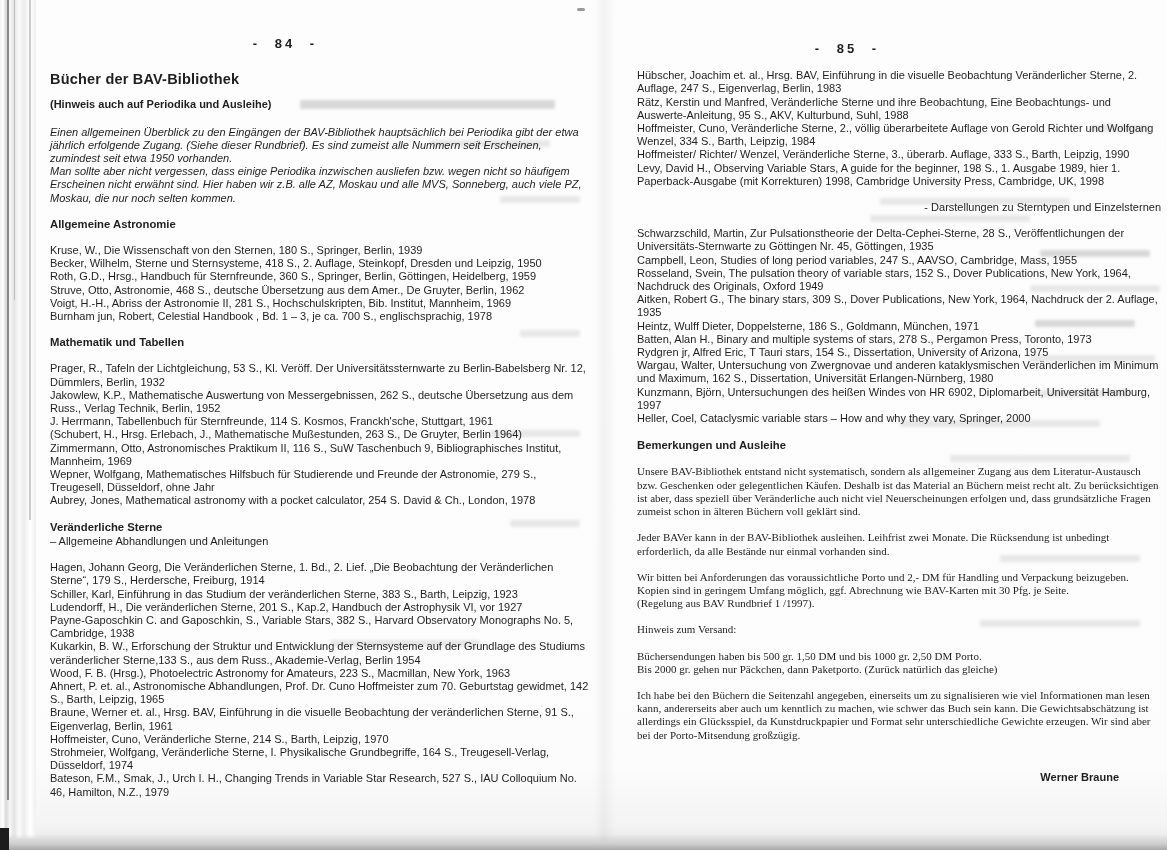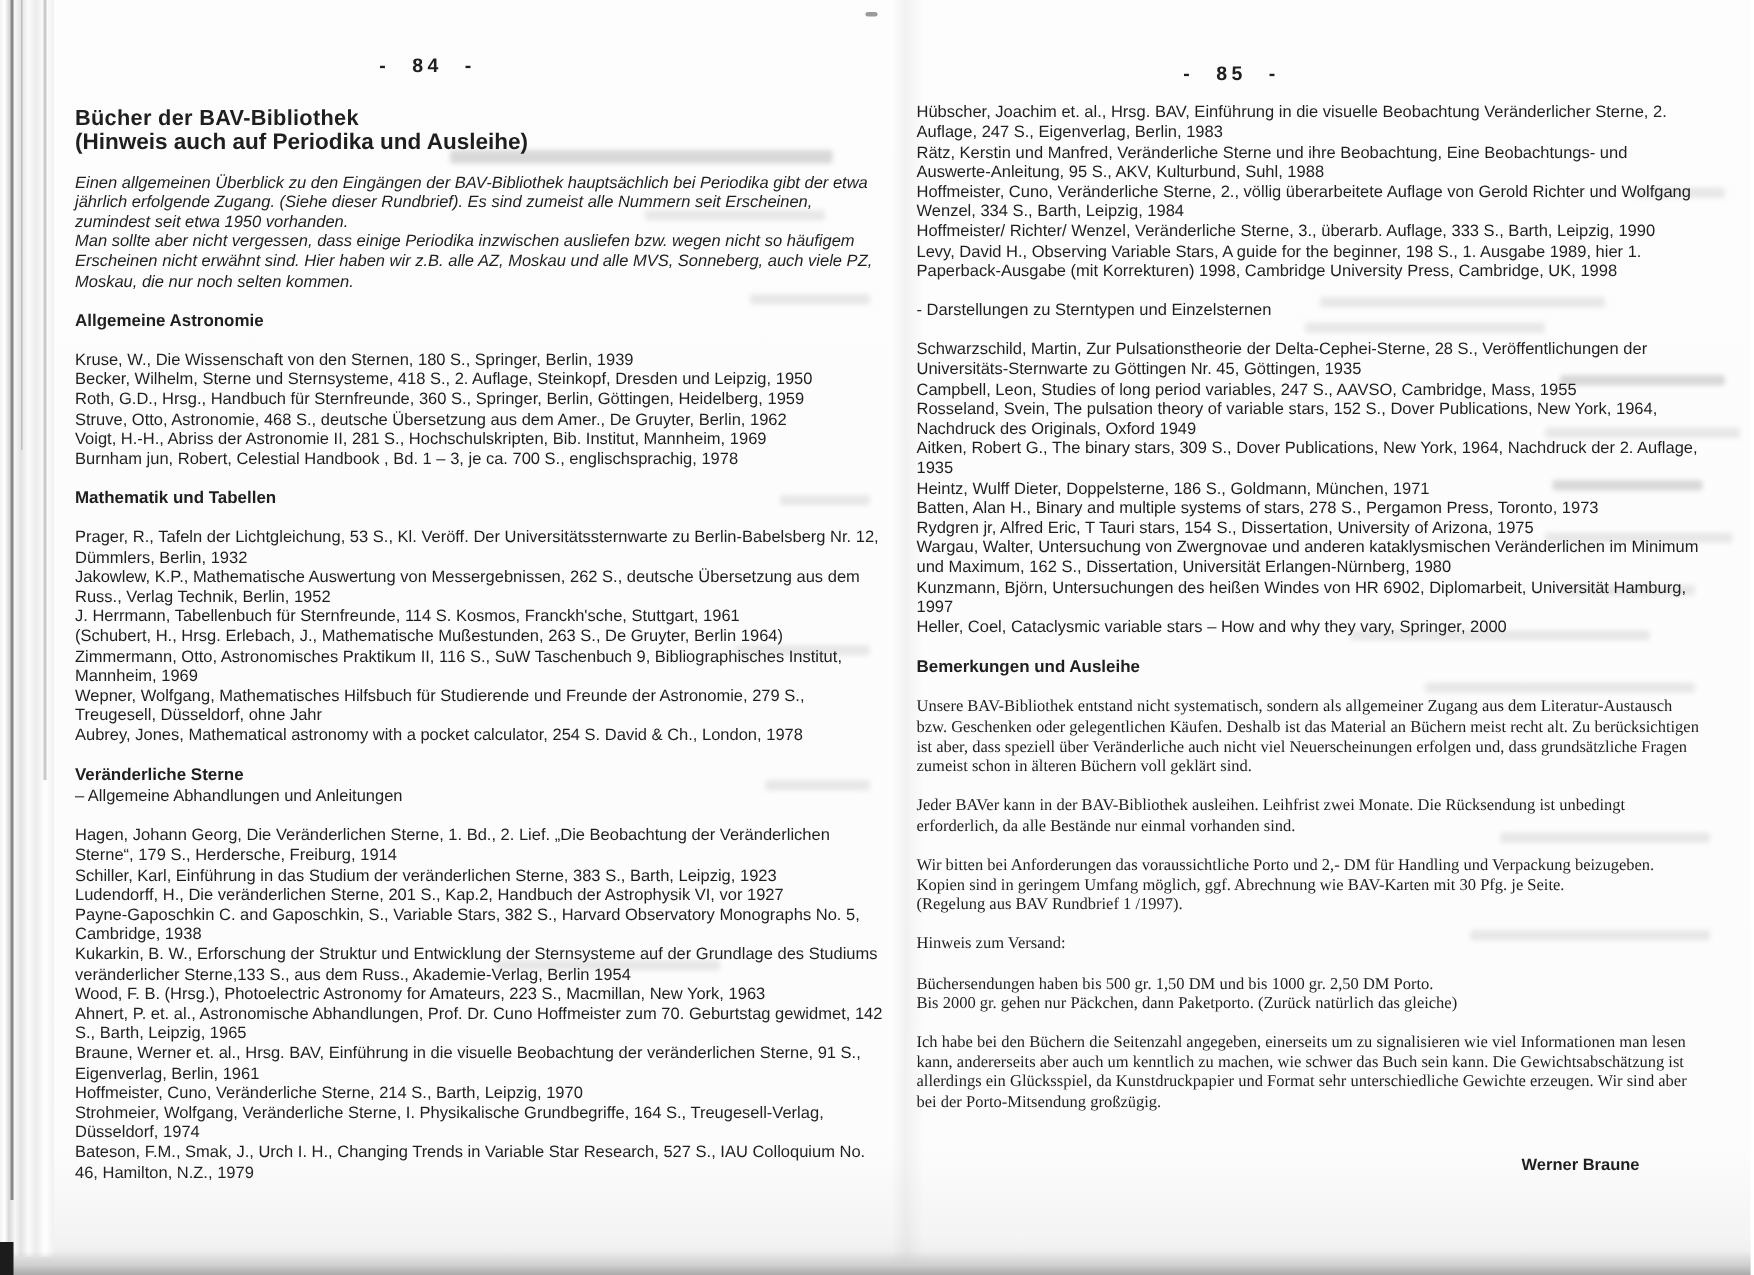--- a/index.html
+++ b/index.html
@@ -38,42 +38,42 @@
     background: linear-gradient(90deg, rgba(0,0,0,0) 0%, rgba(0,0,0,0.045) 45%, rgba(0,0,0,0) 100%);
   }
 
   
   .ghost { position: absolute; background: #c6c6c6; opacity: .38; filter: blur(1.6px); border-radius: 2px; height: 7px; }
   .ghost.dark { background: #b4b4b4; opacity: .5; }
 
   
   .page { position: absolute; top: 0; font-size: 11px; line-height: 13.2px; }
   .page-left  { left: 50px; width: 540px; }
-  .page-right { left: 611px; width: 524px; }
+  .page-right { left: 637px; width: 524px; }
 
   .page-number {
     font-weight: bold; font-size: 13px; letter-spacing: 3px; word-spacing: 8px;
     text-align: center;
   }
   .page-left .page-number { margin: 37px 0 0 0; width: 470px; }
   .page-right .page-number { margin: 42px 0 0 0; width: 420px; }
 
   .doc-title { font-weight: bold; font-size: 14.5px; margin-top: 23px; letter-spacing: .2px; }
-  .doc-subtitle { font-weight: bold; font-size: 15px; margin-top: 2px; }
+  .doc-subtitle { font-weight: bold; font-size: 11px; margin-top: 12px; }
 
   .intro { font-style: italic; margin-top: 14px; }
   .intro p { margin: 0; }
 
   .section { margin-top: 13px; }
   .section-heading { font-weight: bold; font-size: 11.3px; margin-bottom: 13px; }
   .section-subheading { margin-top: -12px; margin-bottom: 13px; }
   .entry { margin: 0; }
 
   .page-right .book-list-top { margin-top: 14px; }
-  .plain-subheading { margin: 13px 0; }
+  .plain-subheading { margin: 13px 0; text-align: right; }
 
   .remarks-heading { font-weight: bold; font-size: 11.3px; margin-top: 14px; }
   .body-par { margin: 13px 0 0 0; font-family: Liberation Serif, serif; }
   .no-gap { margin-top: 0; }
   .signature { margin-top: 29px; text-align: right; padding-right: 42px; font-weight: bold; font-size: 11px; }
 </style>
 </head>
 <body>
 
 <div class="scan">

